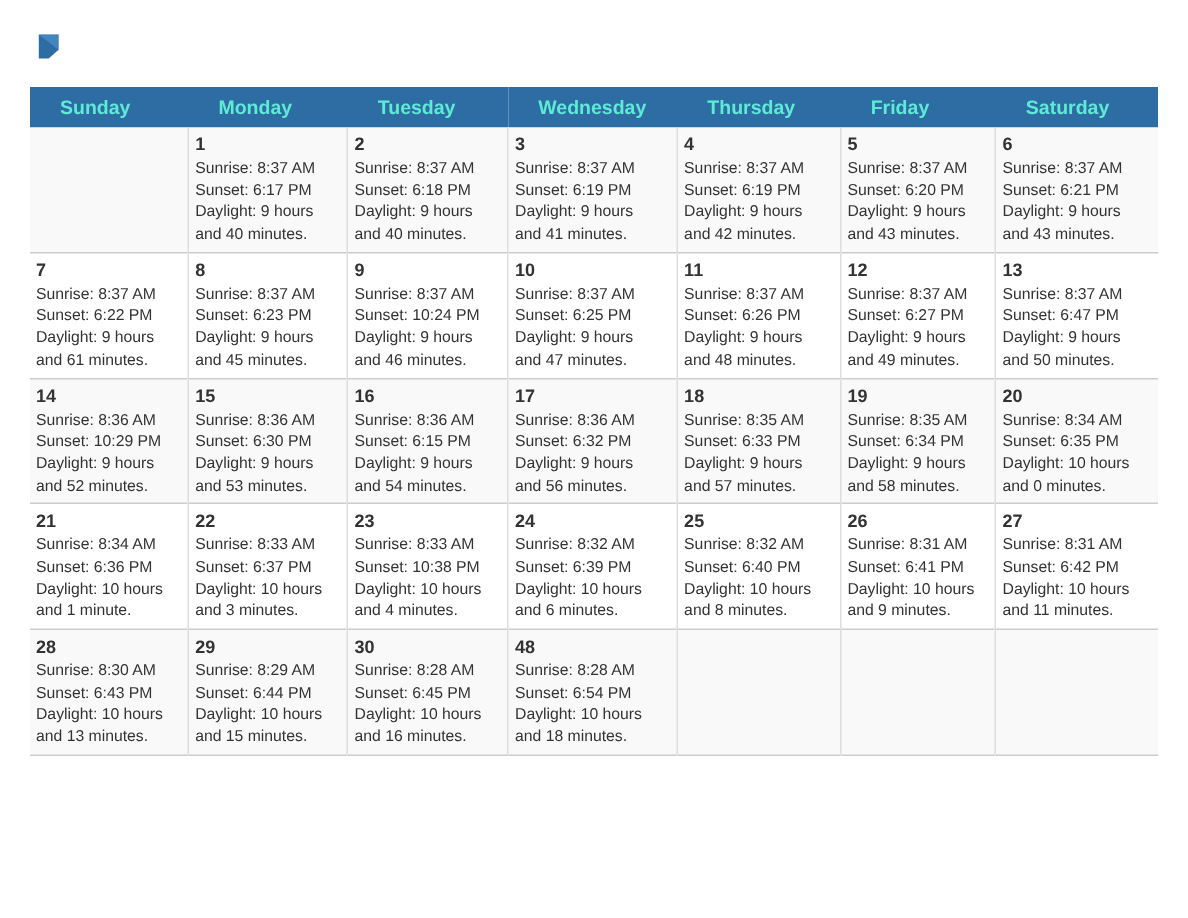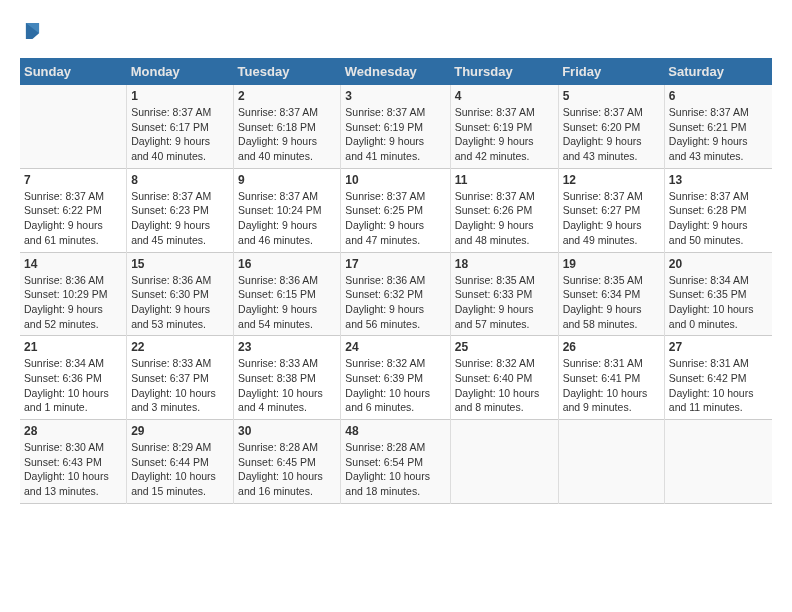--- a/index.html
+++ b/index.html
@@ -53,22 +53,22 @@
       font-size: 15px;
       color: #555;
     }
     table {
       width: 100%;
       border-collapse: collapse;
       font-size: 11px;
     }
     thead th {
       background-color: #2e6da4;
-      color: #e5e5e5;
-      padding: 6px 4px;
+      color: #5eead4;
+      padding: 6px 20px;
       text-align: left;
       font-size: 13px;
       font-weight: bold;
     }
     tbody tr {
       border-bottom: 1px solid #ccc;
     }
     tbody tr:nth-child(odd) {
       background-color: #f9f9f9;
     }
@@ -243,21 +243,21 @@
             <div>Sunrise: 8:37 AM</div>
             <div>Sunset: 6:27 PM</div>
             <div>Daylight: 9 hours</div>
             <div>and 49 minutes.</div>
           </div>
         </td>
         <td>
           <span class="day-number">13</span>
           <div class="day-info">
             <div>Sunrise: 8:37 AM</div>
-            <div>Sunset: 6:28 PM</div>
+            <div>Sunset: 6:47 PM</div>
             <div>Daylight: 9 hours</div>
             <div>and 50 minutes.</div>
           </div>
         </td>
       </tr>
       <tr>
         <td>
           <span class="day-number">14</span>
           <div class="day-info">
             <div>Sunrise: 8:36 AM</div>
@@ -337,21 +337,21 @@
             <div>Sunrise: 8:33 AM</div>
             <div>Sunset: 6:37 PM</div>
             <div>Daylight: 10 hours</div>
             <div>and 3 minutes.</div>
           </div>
         </td>
         <td>
           <span class="day-number">23</span>
           <div class="day-info">
             <div>Sunrise: 8:33 AM</div>
-            <div>Sunset: 8:38 PM</div>
+            <div>Sunset: 10:38 PM</div>
             <div>Daylight: 10 hours</div>
             <div>and 4 minutes.</div>
           </div>
         </td>
         <td>
           <span class="day-number">24</span>
           <div class="day-info">
             <div>Sunrise: 8:32 AM</div>
             <div>Sunset: 6:39 PM</div>
             <div>Daylight: 10 hours</div>

